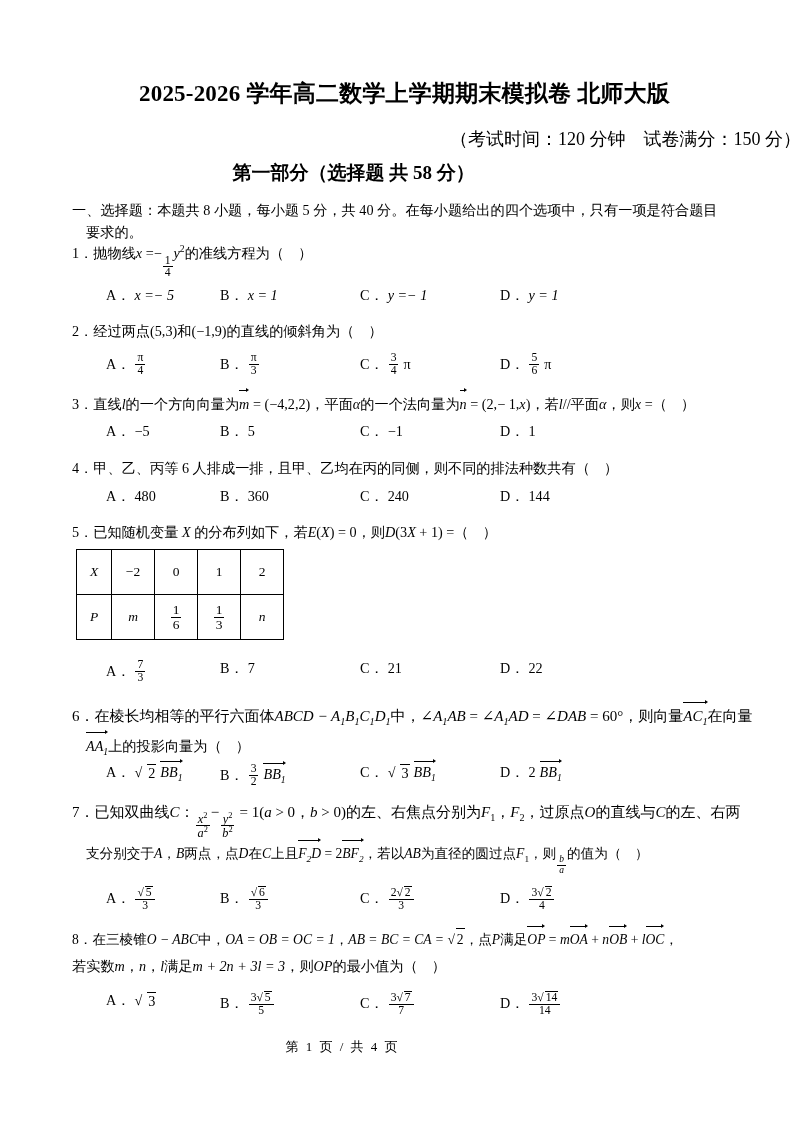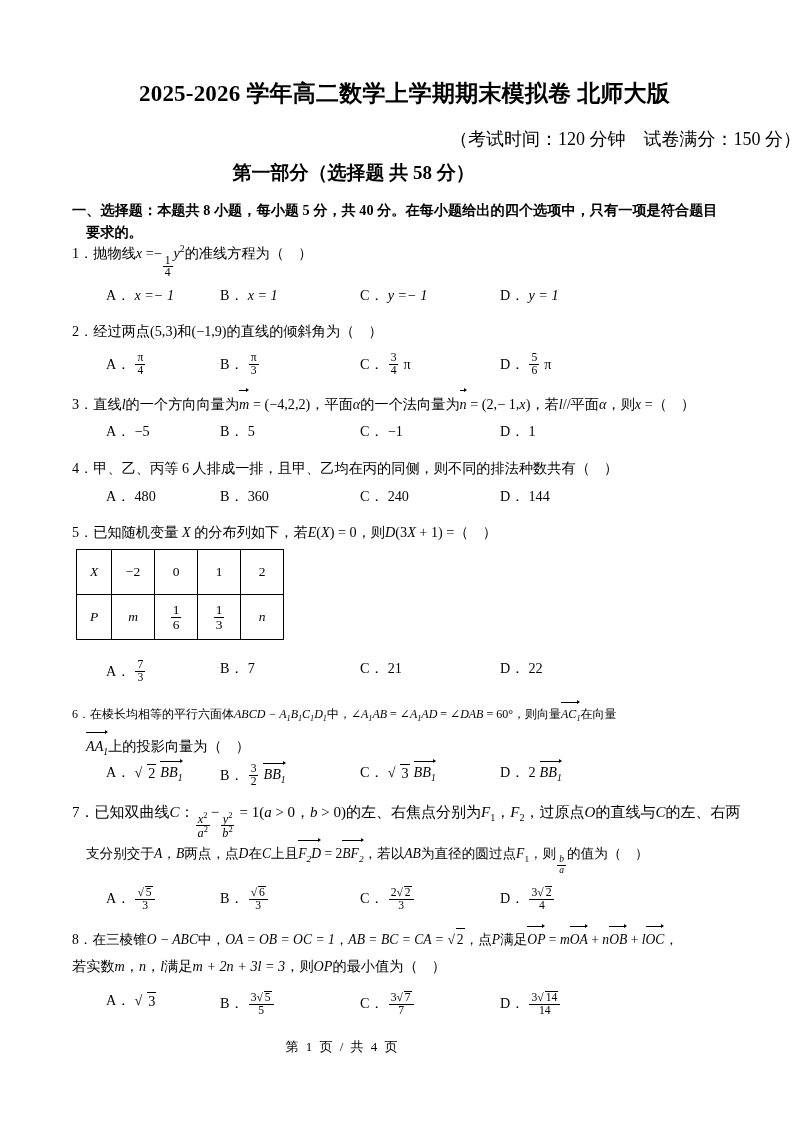--- a/index.html
+++ b/index.html
@@ -54,21 +54,20 @@
   .block {
     position: absolute;
     font-size: 14.2px;
     line-height: 1.55;
   }
   .instructions {
     left: 64px;
     top: 199px;
     width: 676px;
     text-indent: 0;
-    font-weight: bold;
   }
   .instructions .ln2 { display: block; margin-left: 14px; }
 
   .qtext { left: 64px; width: 680px; white-space: nowrap; }
 
   
   .opts {
     position: absolute;
     left: 64px;
     width: 690px;
@@ -179,21 +178,21 @@
 
   <div class="block qtext" style="top:242px;">
     <span>1．</span><span>抛物线</span><span class="mi">x</span> <span>=−</span><span class="frac">
         <span class="num">1</span>
         <span class="den">4</span>
       </span><span class="mi">y</span><span class="sup">2</span><span>的准线方程为（　）</span>
   </div>
   <div class="opts" style="top:286px;">
     <div class="opt opt-a">
         <span class="lab">A．</span>
-        <span class="mi">x =− 1</span>
+        <span class="mi">x =− 5</span>
       </div>
     <div class="opt opt-b">
         <span class="lab">B．</span>
         <span class="mi">x = 1</span>
       </div>
     <div class="opt opt-c">
         <span class="lab">C．</span>
         <span class="mi">y =− 1</span>
       </div>
     <div class="opt opt-d">
@@ -326,21 +325,21 @@
     <div class="opt opt-c">
         <span class="lab">C．</span>
         <span>21</span>
       </div>
     <div class="opt opt-d">
         <span class="lab">D．</span>
         <span>22</span>
       </div>
   </div>
 
-  <div class="block qtext" style="top:704px;font-size:12px;">
+  <div class="block qtext" style="top:704px;font-size:15px;">
     <span>6．</span><span>在棱长均相等的平行六面体</span><span class="mi">ABCD − A</span><span class="sub mi">1</span><span class="mi">B</span><span class="sub mi">1</span><span class="mi">C</span><span class="sub mi">1</span><span class="mi">D</span><span class="sub mi">1</span><span>中，∠</span><span class="mi">A</span><span class="sub mi">1</span><span class="mi">AB</span><span> = ∠</span><span class="mi">A</span><span class="sub mi">1</span><span class="mi">AD</span><span> = ∠</span><span class="mi">DAB</span><span> = 60°，则向量</span><span class="vec mi"><span>AC</span><span class="sub">1</span></span><span>在向量</span>
   </div>
   <div class="block qtext" style="top:734px;left:78px;">
     <span class="vec mi"><span>AA</span><span class="sub">1</span></span><span>上的投影向量为（　）</span>
   </div>
   <div class="opts" style="top:763px;">
     <div class="opt opt-a">
         <span class="lab">A．</span>
         <span class="radsign">√</span>
         <span class="sqrt">2</span>

